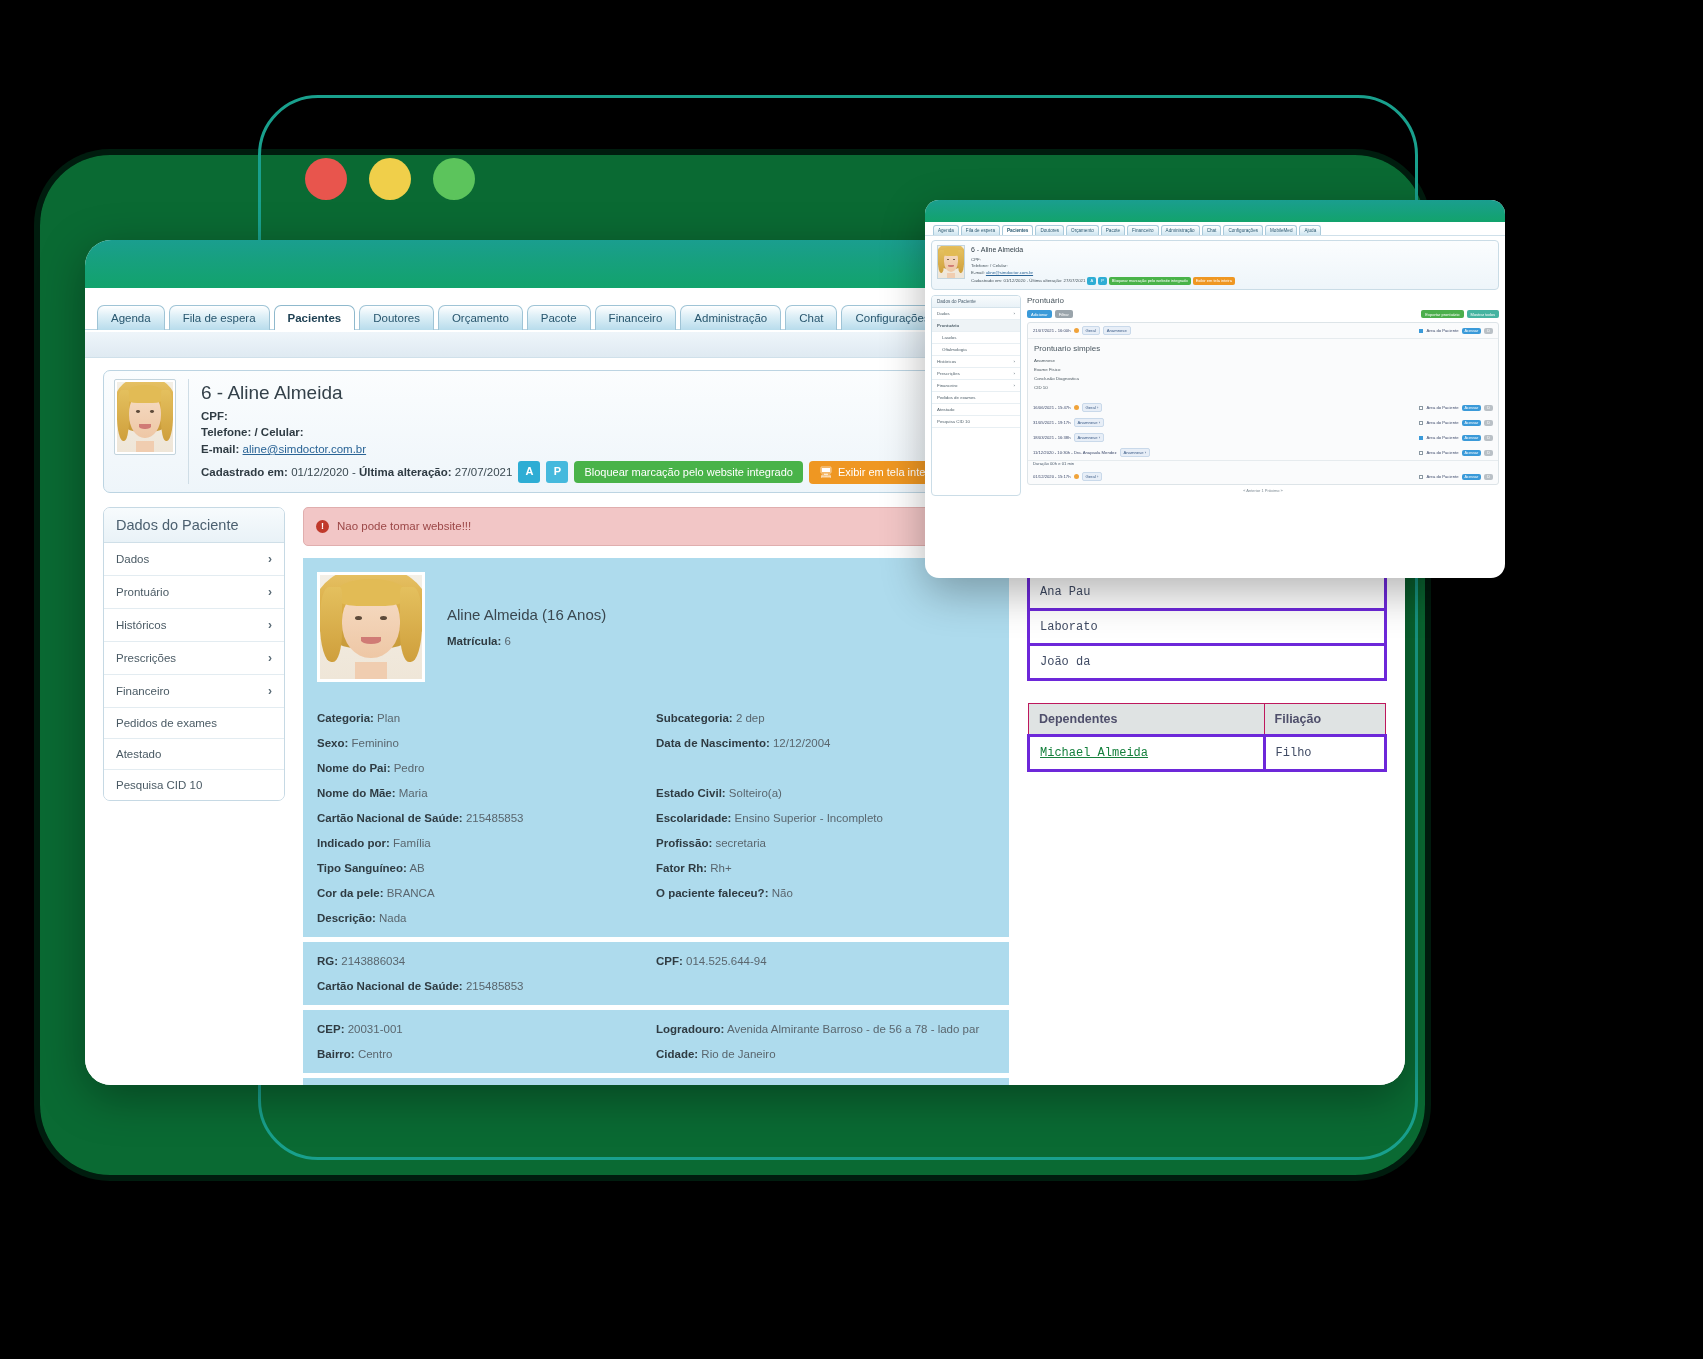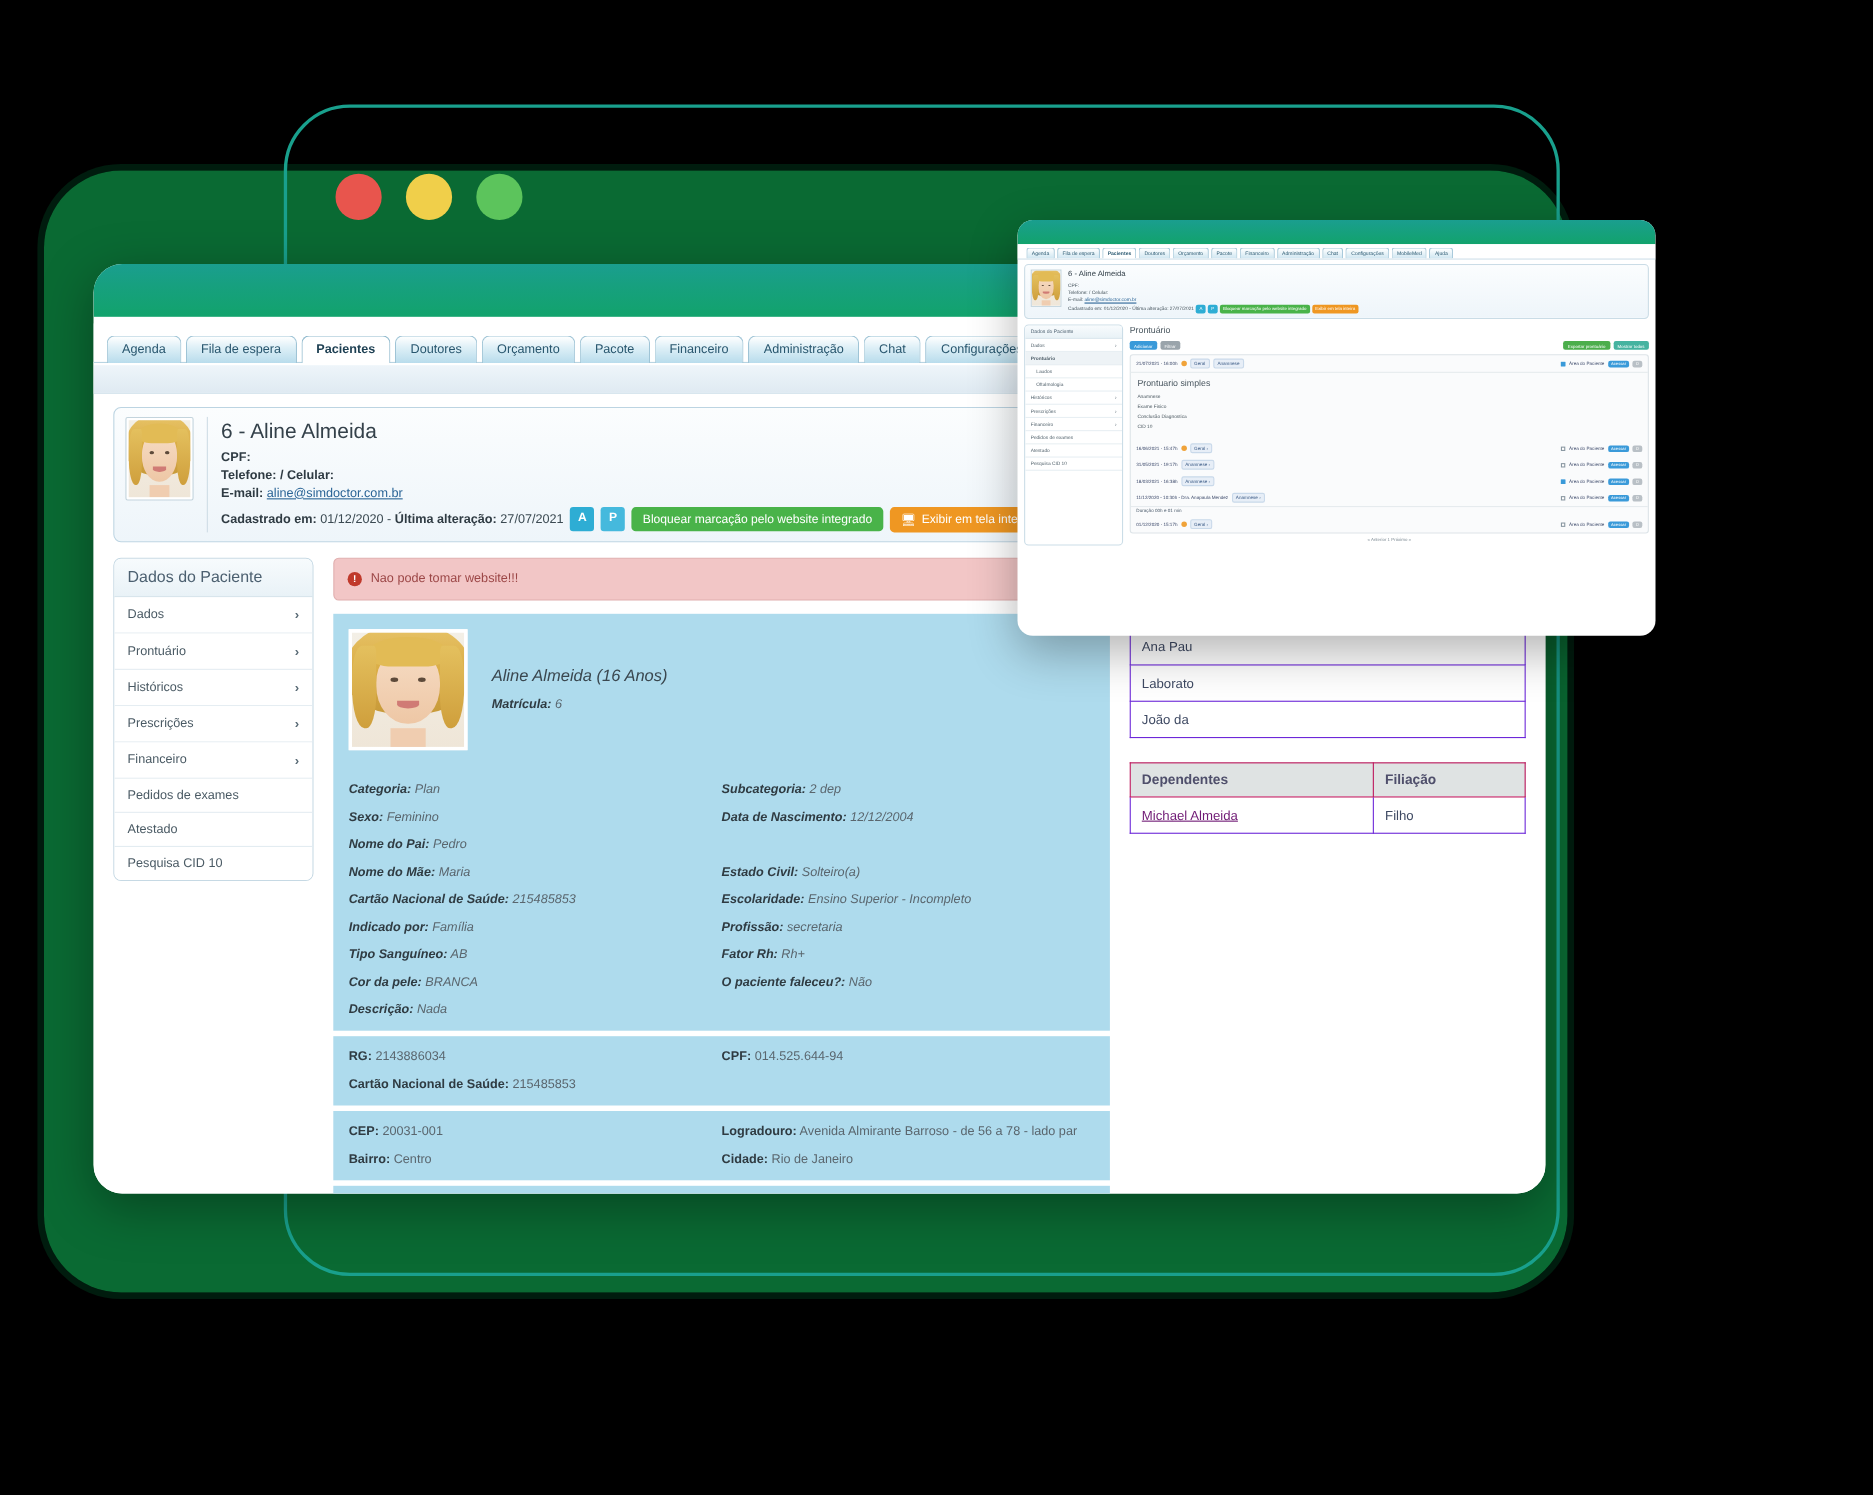--- a/index.html
+++ b/index.html
@@ -138,21 +138,21 @@
   #alert-close{ margin-left:auto; color:#b97f7f; font-size:15px; cursor:pointer;}
   .alert-ico{
     width:13px;height:13px;border-radius:50%;background:#c0392b;color:#fff;
     display:inline-flex;align-items:center;justify-content:center;font-size:9px;font-weight:bold;
   }
 
   
   .data-block{
     background:#aedbed; padding:13px 14px; margin-bottom:5px;
   }
-  .data-block.first{ padding-top:14px;font-style:italic; }
+  .data-block.first{ padding-top:14px; }
   .drow{ display:flex; margin-bottom:13px; font-size:11.5px;}
   .drow:last-child{ margin-bottom:0;}
   .dcell{ flex:1 1 50%; color:#5a666e;}
   .dcell b{ color:#2f3b42;}
   #dp-photo{
     width:108px;height:110px;border:3px solid #fff; background:#fff;
     margin-bottom:14px; overflow:hidden;
   }
   #dp-head{ display:flex; gap:22px; align-items:flex-start;}
   #dp-headtext{ padding-top:34px;}
@@ -160,23 +160,23 @@
   #dp-matricula{ font-size:11.5px; color:#5a666e;}
   #dp-matricula b{color:#2f3b42;}
 
   
   .tbl{ width:100%; border-collapse:collapse; font-size:12px; margin-bottom:22px;}
   .tbl th{
     background:#dfe3e3; color:#4f4f6b; text-align:left; font-size:12.5px;
     padding:8px 10px; border:1px solid #be185d; font-weight:bold;
   }
   .tbl td{
-    padding:9px 10px; border:1px solid #6d28d9; color:#3f4a63; background:#fff;
-  }
-  .tbl td a{ color:#701a75; text-decoration:underline;}
+    padding:9px 10px; border:3px solid #6d28d9; color:#3f4a63; background:#fff;font-family:Liberation Mono, monospace;
+  }
+  .tbl td a{ color:#15803d; text-decoration:underline;}
 
   
   #mini-window{
     position:absolute; left:925px; top:200px; width:580px; height:378px;
     background:#fff; border-radius:14px; overflow:hidden; z-index:30;
     box-shadow:0 14px 44px rgba(0,0,0,.3);
   }
   #mini-top{ height:22px; background:linear-gradient(180deg,#1a9e8f,#12a36c); }
   #mini-tabs{
     display:flex; gap:2px; padding:3px 8px 0; font-size:4.6px; align-items:flex-end;

